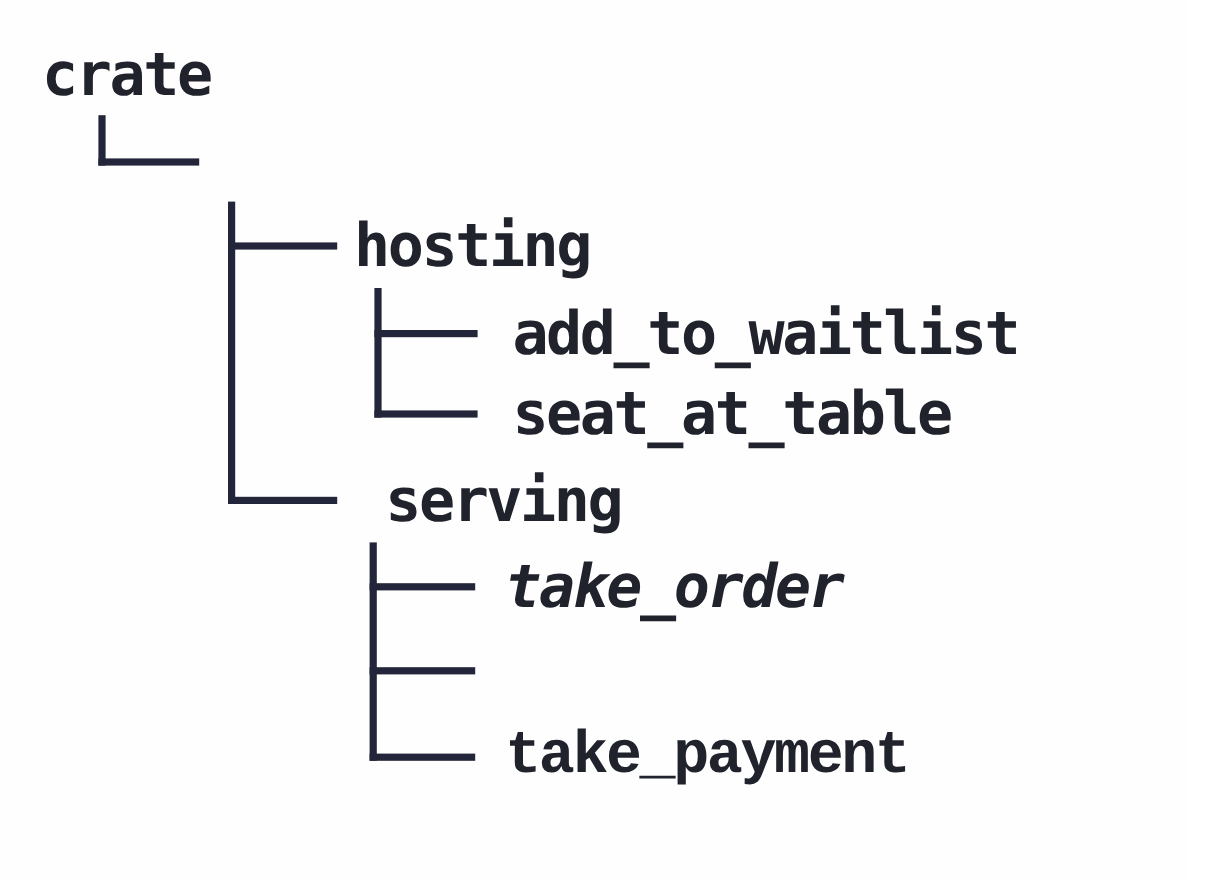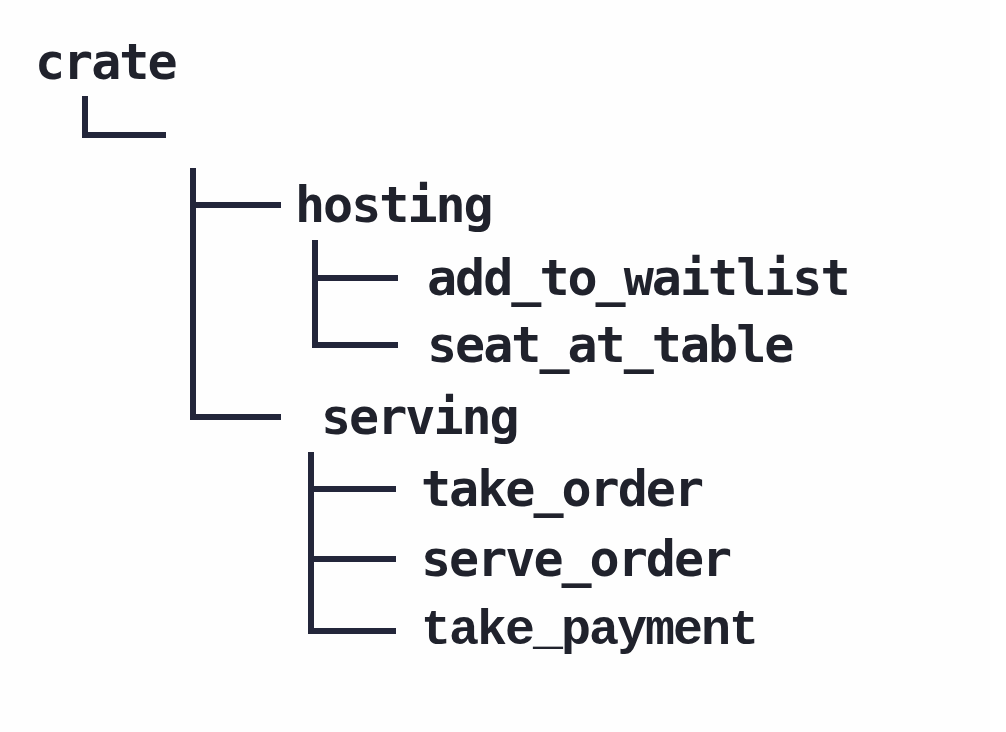--- a/index.html
+++ b/index.html
@@ -28,21 +28,21 @@
     position: absolute;
     background: #23263a;
   }
   
   .pos-crate          { left: 35px;  top: 35px;  }
   .pos-front-of-house { left: 198px; top: 108px; }
   .pos-hosting        { left: 295px; top: 178px; }
   .pos-add-to-waitlist{ left: 427px; top: 251px; }
   .pos-seat-at-table  { left: 427px; top: 318px; }
   .pos-serving        { left: 321px; top: 390px; }
-  .pos-take-order     { left: 421px; top: 462px; }
+  .pos-take-order     { left: 421px; top: 462px; font-style: italic; }
   .pos-serve-order    { left: 421px; top: 532px; }
   .pos-take-payment   { left: 421px; top: 604px; font-family: Liberation Mono, monospace; }
   
   .line-crate-v   { left: 82px;  top: 96px;  width: 6px;  height: 42px; }
   .line-crate-h   { left: 82px;  top: 132px; width: 84px; height: 6px;  }
   
   .line-foh-v     { left: 190px; top: 168px; width: 6px;  height: 252px; }
   .line-hosting-h { left: 190px; top: 202px; width: 91px; height: 6px;  }
   .line-serving-h { left: 190px; top: 414px; width: 91px; height: 6px;  }
   
@@ -59,21 +59,20 @@
 <body>
 
 <div class="figure">
 
   <span class="node pos-crate">crate</span>
   <span class="node pos-hosting">hosting</span>
   <span class="node pos-seat-at-table">seat_at_table</span>
   <span class="node pos-add-to-waitlist">add_to_waitlist</span>
   <span class="node pos-serving">serving</span>
   <span class="node pos-take-order">take_order</span>
-  <span class="node pos-serve-order">serve_order</span>
   <span class="node pos-take-payment">take_payment</span>
 
   <div class="branch line-crate-v"></div>
   <div class="branch line-crate-h"></div>
 
   <div class="branch line-foh-v"></div>
   <div class="branch line-hosting-h"></div>
   <div class="branch line-serving-h"></div>
 
   <div class="branch line-hosting-v"></div>

